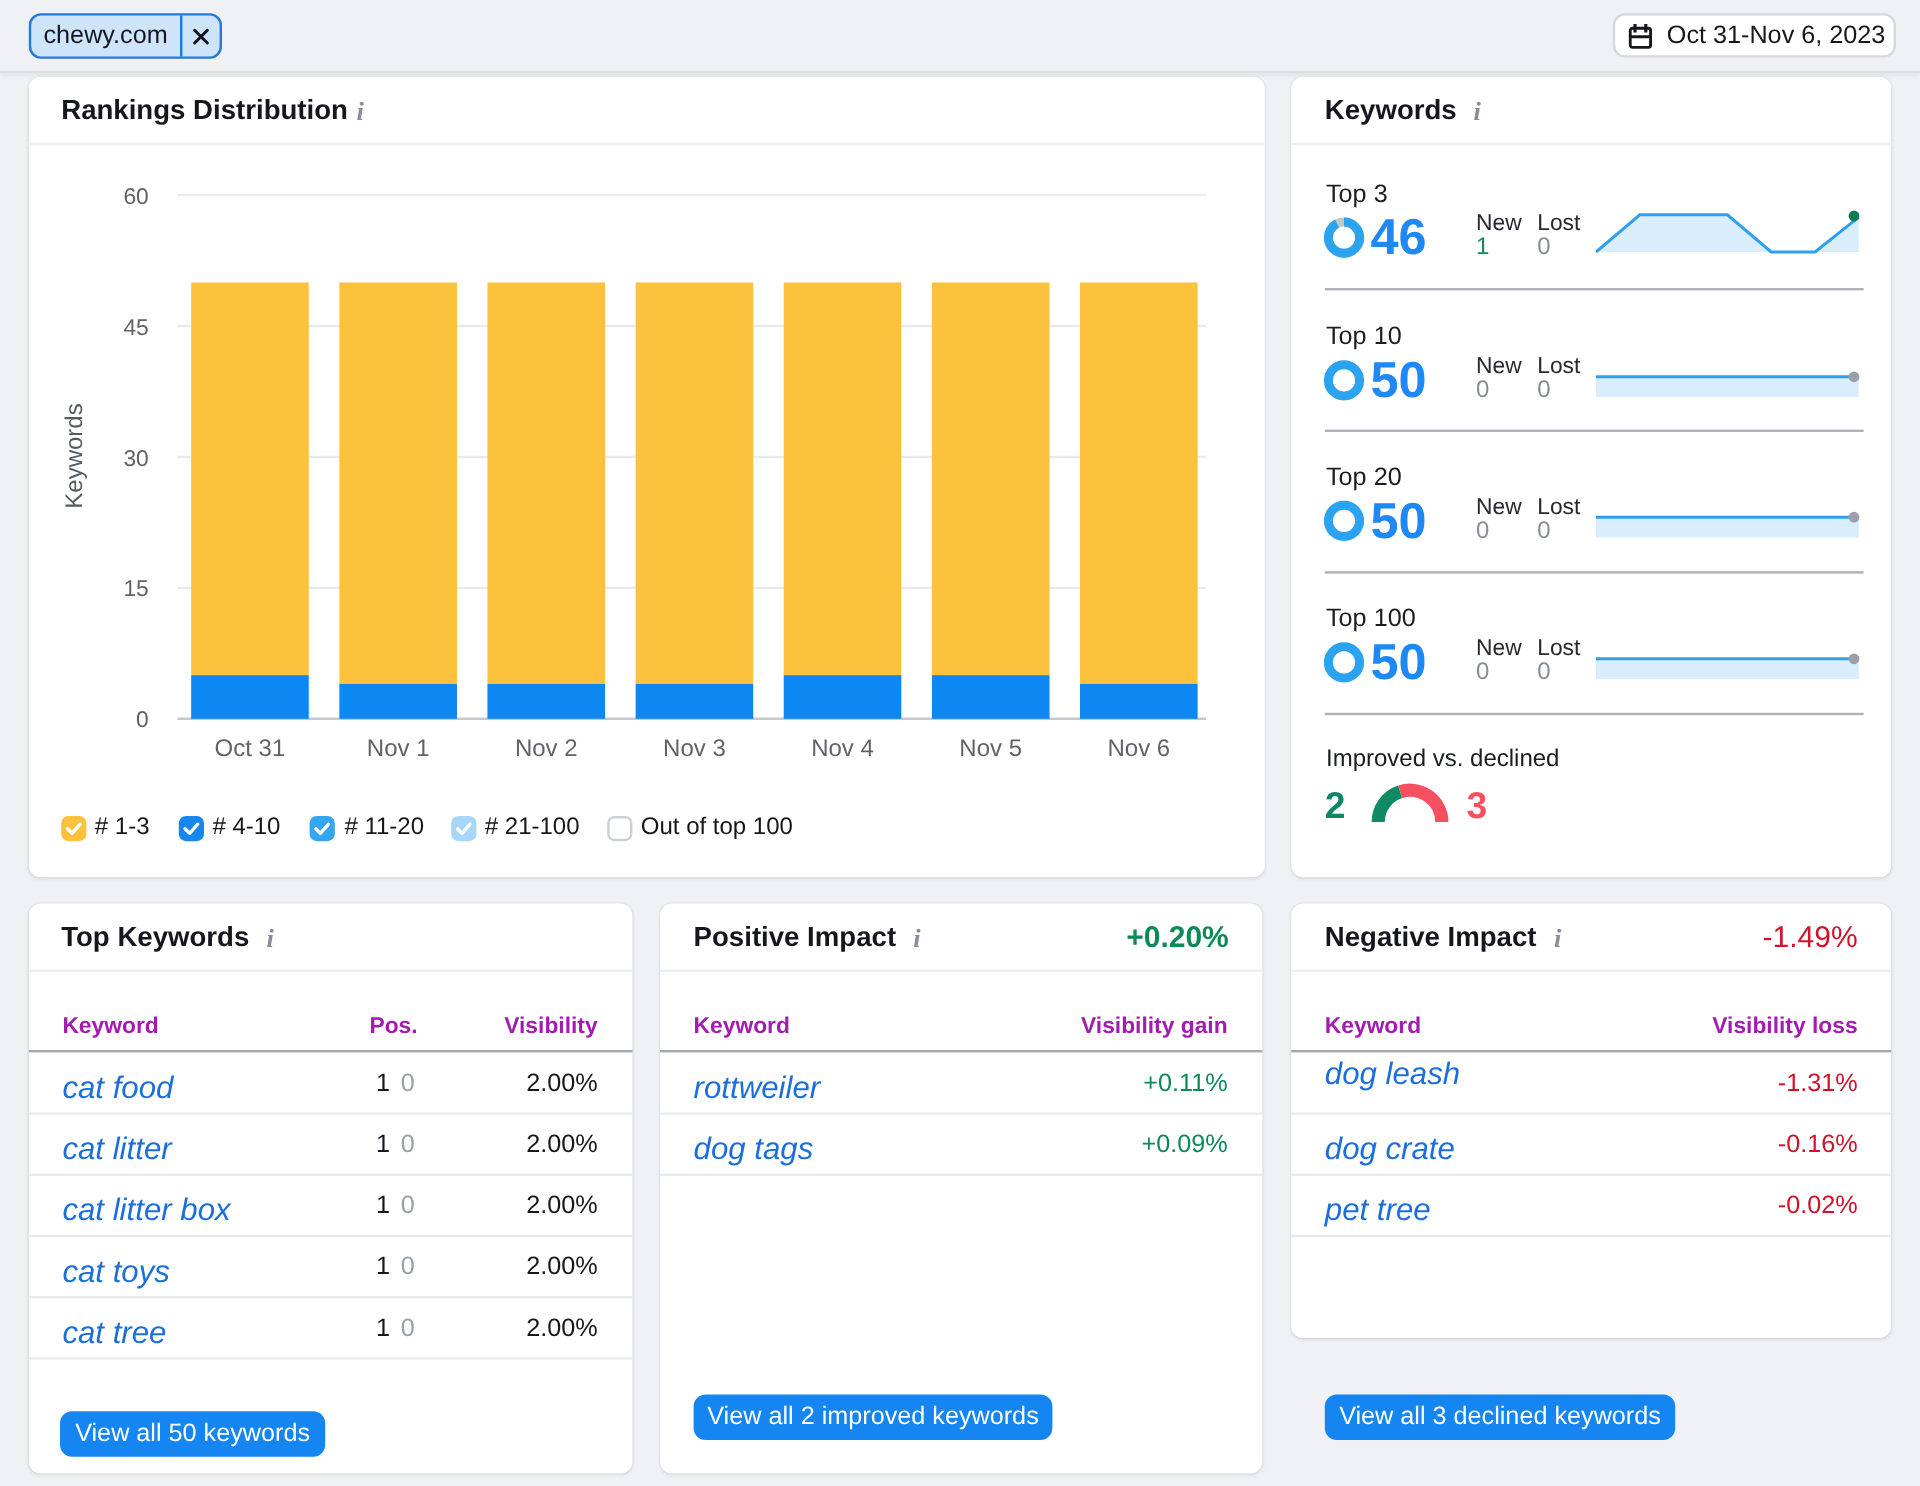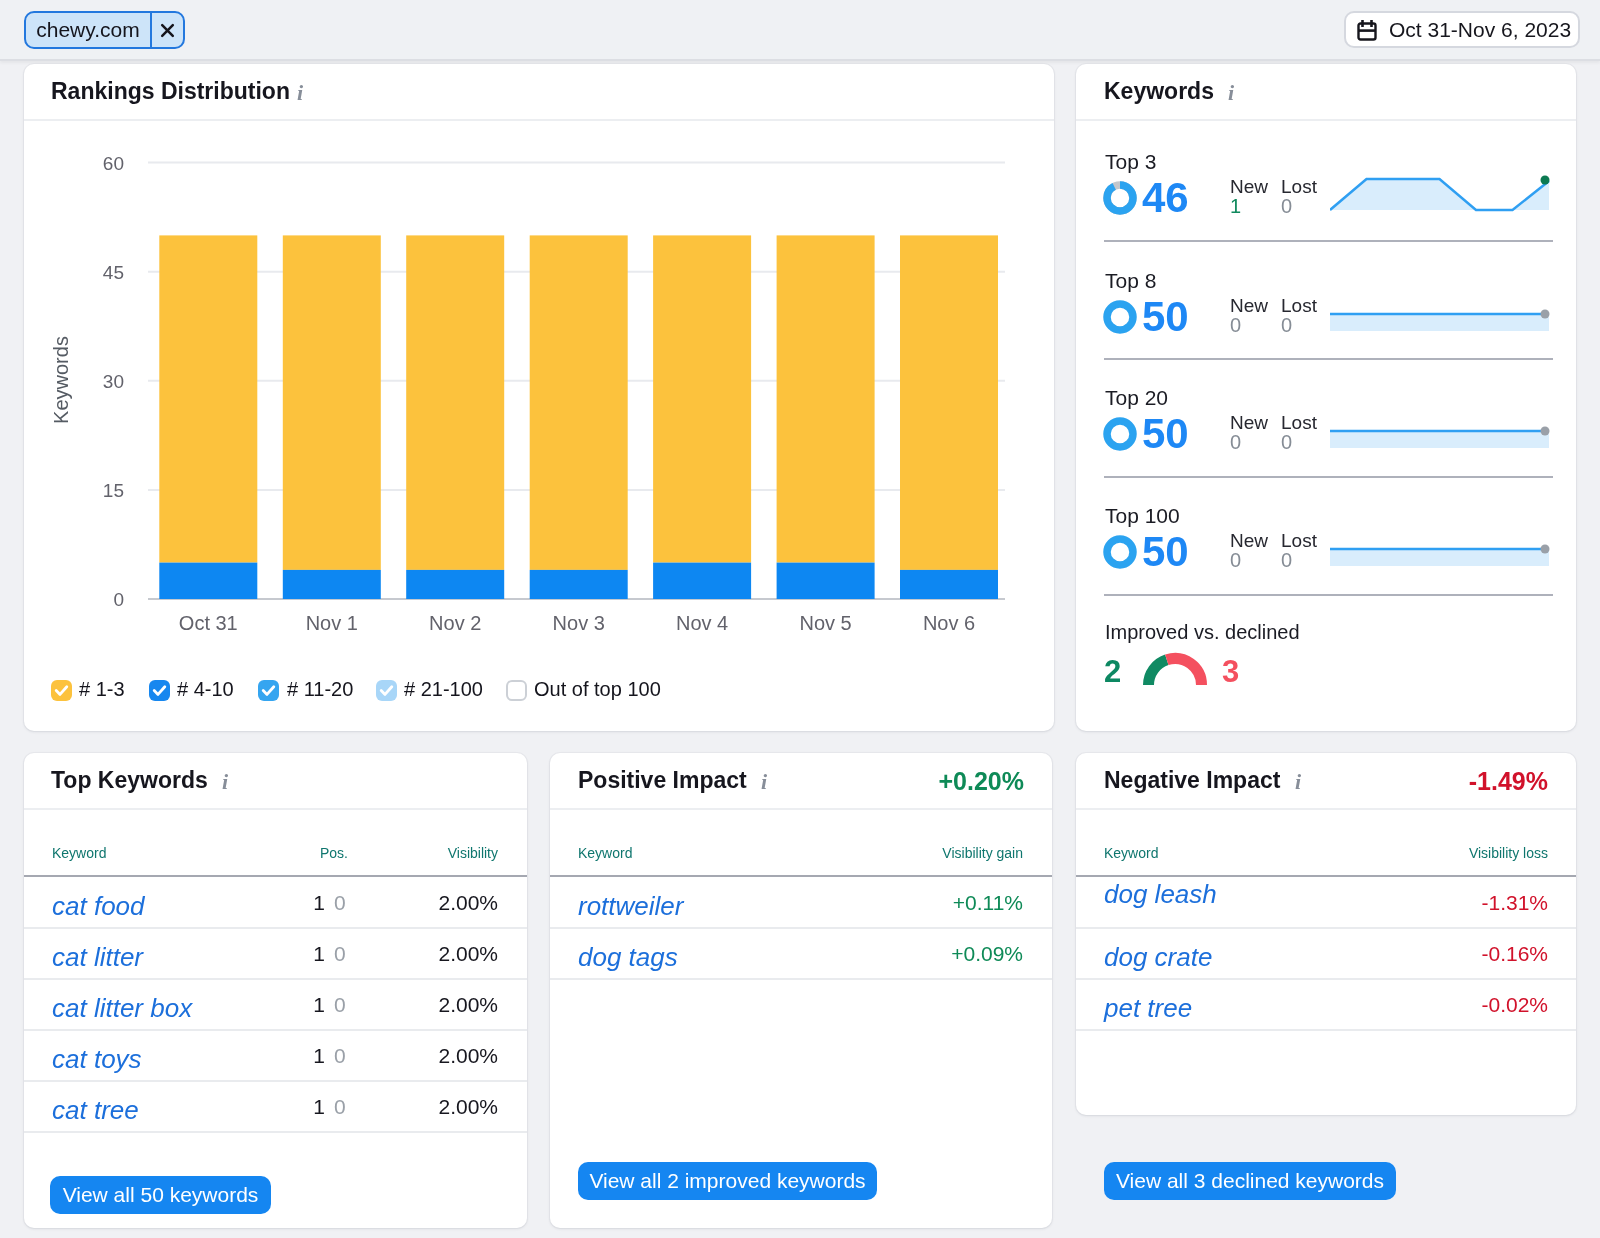--- a/index.html
+++ b/index.html
@@ -2,21 +2,21 @@
 <html><head>
 <meta charset="utf-8">
 <style>
 * { margin:0; padding:0; box-sizing:border-box; }
 html,body { width:1600px; height:1238px; background:#f0f1f4; font-family:"Liberation Sans", sans-serif; position:relative; overflow:hidden; }
 .abs { position:absolute; }
 .card { position:absolute; background:#fff; border-radius:10px; box-shadow:0 1px 3px rgba(30,40,60,0.10), 0 0 0 1px rgba(30,40,60,0.03); }
 .cardtitle { position:absolute; font-size:23px; font-weight:bold; color:#16161e; white-space:nowrap; }
 .iicon { position:absolute; font-family:"Liberation Serif", serif; font-style:italic; font-weight:bold; font-size:22px; color:#878e99; }
 .hdiv { position:absolute; left:0; right:0; height:2px; background:#eceef1; }
-.thead { position:absolute; font-size:14px; color:#0f766e; white-space:nowrap; }
+.thead { position:absolute; font-size:19px; color:#a21caf; white-space:nowrap;font-weight:bold; }
 .rowdiv { position:absolute; left:0; right:0; height:2px; background:#e9ebee; }
 .link { position:absolute; font-size:26px; color:#1c6fdb; white-space:nowrap;font-style:italic; }
 .cell { position:absolute; font-size:21px; color:#17171f; white-space:nowrap; }
 .btn { position:absolute; background:#1586f1; border-radius:10px; color:#fff; font-size:21px; display:flex; align-items:center; justify-content:center; white-space:nowrap; }
 .seclabel { position:absolute; font-size:21px; color:#1b1c24; white-space:nowrap; }
 .leglabel { position:absolute; font-size:20px; color:#15151d; white-space:nowrap; }
 .nl-label { position:absolute; font-size:19px; color:#272830; }
 .nl-val { position:absolute; font-size:20px; }
 .bignum { position:absolute; font-size:42px; font-weight:bold; color:#1e88f5; line-height:1; }
 .kwdiv { position:absolute; left:28px; right:23px; height:2px; background:#aeb1bb; }
@@ -127,21 +127,21 @@
   <div class="nl-val" style="left:154px; top:130.6px; color:#118a5e;">1</div>
   <div class="nl-label" style="left:205px; top:112px;">Lost</div>
   <div class="nl-val" style="left:205px; top:130.6px; color:#868d96;">0</div>
   <svg class="abs" style="left:254px; top:110px;" width="224" height="44" viewBox="0 0 224 44">
     <polygon points="0,36 36.5,5 109.5,5 146,36 182.5,36 219,7 219,36" fill="#d9edfc"></polygon>
     <polyline points="0,36 36.5,5 109.5,5 146,36 182.5,36 219,7" fill="none" stroke="#2f9ff2" stroke-width="2.5"></polyline>
     <circle cx="215" cy="6" r="4.5" fill="#0c7a52"></circle>
   </svg>
   <div class="kwdiv" style="top:176px;"></div>
 
-  <div class="seclabel" style="left:29px; top:205px;">Top 8</div>
+  <div class="seclabel" style="left:29px; top:205px;">Top 10</div>
   <svg class="abs" style="left:26px; top:235px;" width="36" height="36" viewBox="0 0 36 36">
     <circle cx="18" cy="18" r="13" fill="none" stroke="#2ba3f0" stroke-width="7.5"></circle>
   </svg>
   <div class="bignum" style="left:66px; top:231.5px;">50</div>
   <div class="nl-label" style="left:154px; top:231px;">New</div>
   <div class="nl-val" style="left:154px; top:249.6px; color:#868d96;">0</div>
   <div class="nl-label" style="left:205px; top:231px;">Lost</div>
   <div class="nl-val" style="left:205px; top:249.6px; color:#868d96;">0</div>
   <svg class="abs" style="left:254px; top:229px;" width="224" height="44" viewBox="0 0 224 44">
     <rect x="0" y="21" width="219" height="17" fill="#d9edfc"></rect>
@@ -240,21 +240,21 @@
   <div class="rowdiv" style="top:173.6px;"></div>
   <div class="link" style="left:28px; top:188.7px;">dog tags</div>
   <div class="cell" style="right:29px; top:188.7px; color:#0e8a57;">+0.09%</div>
   <div class="rowdiv" style="top:224.8px;"></div>
   <div class="btn" style="left:28px; top:409px; width:299px; height:38px;">View all 2 improved keywords</div>
 </div>
 
 <div class="card" style="left:1076px; top:753px; width:500px; height:362px;">
   <div class="cardtitle" style="left:28px; top:14px;">Negative Impact</div>
   <div class="iicon" style="left:219px; top:16px;">i</div>
-  <div class="abs" style="right:28px; top:14px; font-size:25px; font-weight:bold; color:#d1122b;">-1.49%</div>
+  <div class="abs" style="right:28px; top:14px; font-size:25px; font-weight:normal; color:#d1122b;">-1.49%</div>
   <div class="hdiv" style="top:55px;"></div>
   <div class="thead" style="left:28px; top:92px;">Keyword</div>
   <div class="thead" style="right:28px; top:92px;">Visibility loss</div>
   <div class="rowdiv" style="top:122px; background:#a5a8b1;"></div>
   <div class="link" style="left:28px; top:126px;">dog leash</div>
   <div class="cell" style="right:28px; top:137.5px; color:#d1122b;">-1.31%</div>
   <div class="rowdiv" style="top:173.6px;"></div>
   <div class="link" style="left:28px; top:188.7px;">dog crate</div>
   <div class="cell" style="right:28px; top:188.7px; color:#d1122b;">-0.16%</div>
   <div class="rowdiv" style="top:224.8px;"></div>

